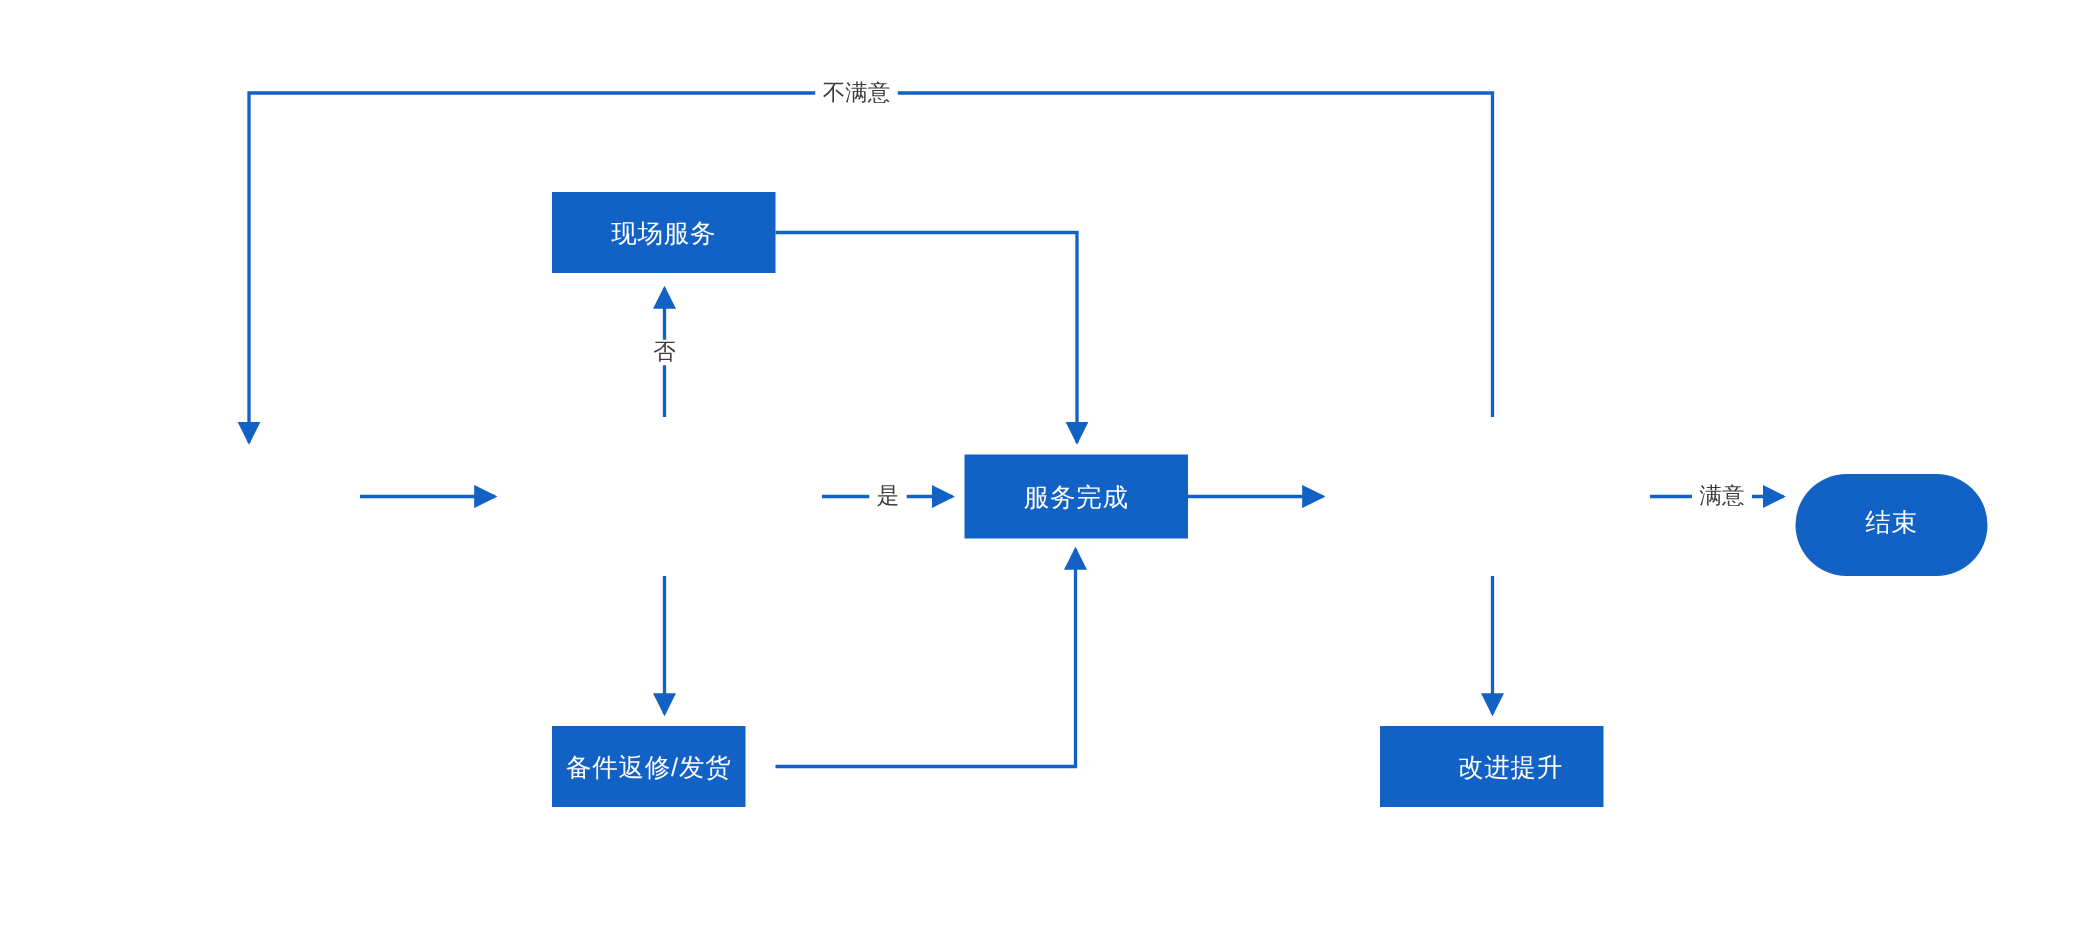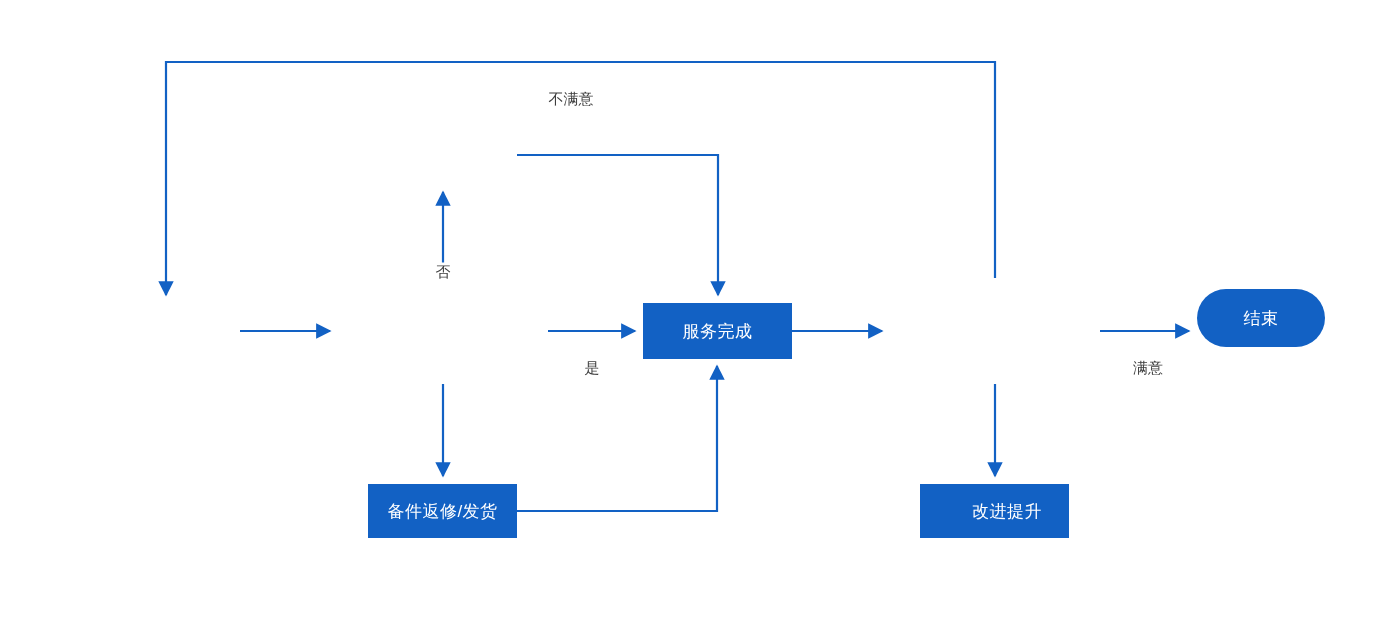--- a/index.html
+++ b/index.html
@@ -62,21 +62,20 @@
   }
   .edge-label {
     position: absolute;
     color: #3c3c3c;
     font-size: 15px;
     line-height: 1;
     white-space: nowrap;
     transform: translate(-50%, -50%);
     background: #ffffff;
     padding: 1px 5px;
-    margin-top: 36px;
   }
 </style>
 </head>
 <body>
 
 <div id="canvas">
 
   <svg id="wires" viewBox="0 0 1400 620" xmlns="http://www.w3.org/2000/svg">
     <defs>
       <marker id="arrow" viewBox="0 0 10 10" refX="9" refY="5" markerWidth="7" markerHeight="7" orient="auto-start-reverse">
@@ -92,35 +91,38 @@
       <path d="M 517 511 L 717 511 L 717 366" marker-end="url(#arrow)"></path>
       <path d="M 792 331 L 882 331" marker-end="url(#arrow)"></path>
       <path d="M 1100 331 L 1189 331" marker-end="url(#arrow)"></path>
       <path d="M 995 384 L 995 476" marker-end="url(#arrow)"></path>
       <path d="M 995 278 L 995 62 L 166 62 L 166 295" marker-end="url(#arrow)"></path>
     </g>
   </svg>
 
 
 
+  <div class="node process" style="left:368px; top:128px; width:149px; height:54px;">
+    <span>现场服务</span>
+  </div>
 
-  <div class="node process" style="left:368px; top:484px; width:149px; height:54px;align-items:center;">
+  <div class="node process" style="left:368px; top:484px; width:129px; height:54px;align-items:center;">
     <span>备件返修/发货</span>
   </div>
 
   <div class="node process" style="left:643px; top:303px; width:149px; height:56px;">
     <span>服务完成</span>
   </div>
 
 
   <div class="node process" style="left:920px; top:484px; width:149px; height:54px;padding-left:25px;">
     <span>改进提升</span>
   </div>
 
-  <div class="node terminator" style="left:1197px; top:289px; width:128px; height:58px;">
+  <div class="node terminator" style="left:1197px; top:316px; width:128px; height:68px;font-family:Liberation Mono, monospace;">
     <span>结束</span>
   </div>
 
   <div class="edge-label" style="left:443px; top:235px;">否</div>
   <div class="edge-label" style="left:592px; top:331px;">是</div>
   <div class="edge-label" style="left:1148px; top:331px;">满意</div>
   <div class="edge-label" style="left:571px; top:62px;">不满意</div>
 
 </div>
 

